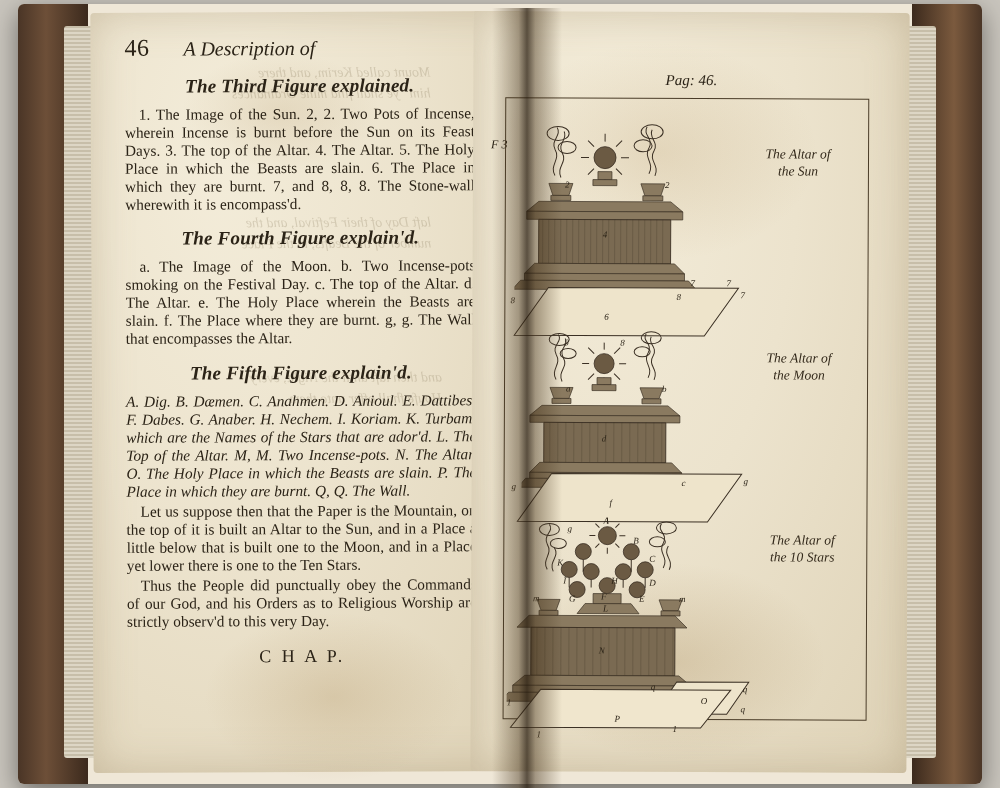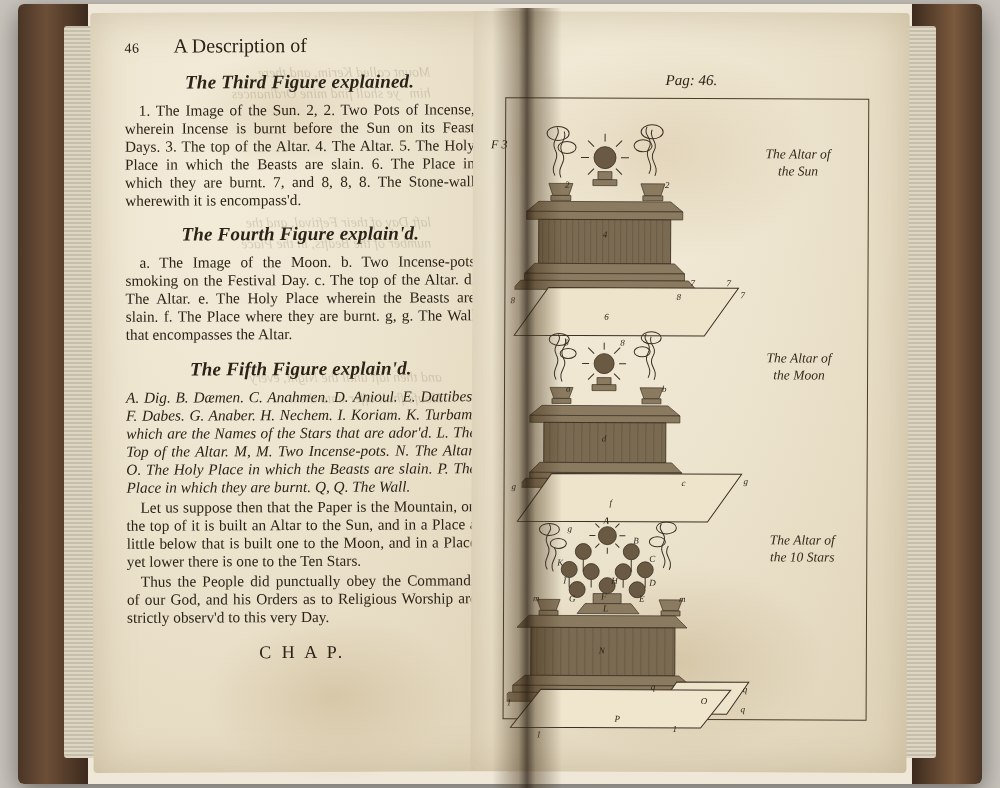--- a/index.html
+++ b/index.html
@@ -58,22 +58,22 @@
       background:radial-gradient(ellipse,rgba(170,135,80,.20),rgba(170,135,80,0) 70%);}
   .s3{right:80px;bottom:10px;width:300px;height:200px;
       background:radial-gradient(ellipse,rgba(150,115,60,.22),rgba(150,115,60,0) 70%);}
   .s4{left:90px;top:40px;width:200px;height:120px;
       background:radial-gradient(ellipse,rgba(170,140,90,.18),rgba(170,140,90,0) 70%);}
 
   
   .verso-inner{position:absolute;left:34px;top:22px;width:350px;
       color:#2b2317;}
   .hdr{display:flex;align-items:baseline;gap:34px;margin-bottom:10px;}
-  .folio{font-size:14px;letter-spacing:.5px;}
-  .runhead{font-size:20px;}
+  .folio{font-size:24px;letter-spacing:.5px;}
+  .runhead{font-style:italic;font-size:20px;}
   h2.sect{font-style:italic;font-size:19px;text-align:center;margin:14px 0 8px;
      letter-spacing:.2px;}
   p.body{font-size:15.3px;line-height:1.18;text-align:justify;margin:0 0 2px;
      text-indent:14px;}
   p.body.noind{text-indent:0;}
   .ital{font-style:italic;}
   .chap{text-align:center;font-size:18px;letter-spacing:3px;margin-top:16px;}
 
   
   .recto-inner{position:absolute;left:20px;top:16px;width:396px;height:720px;color:#2b2317;}

